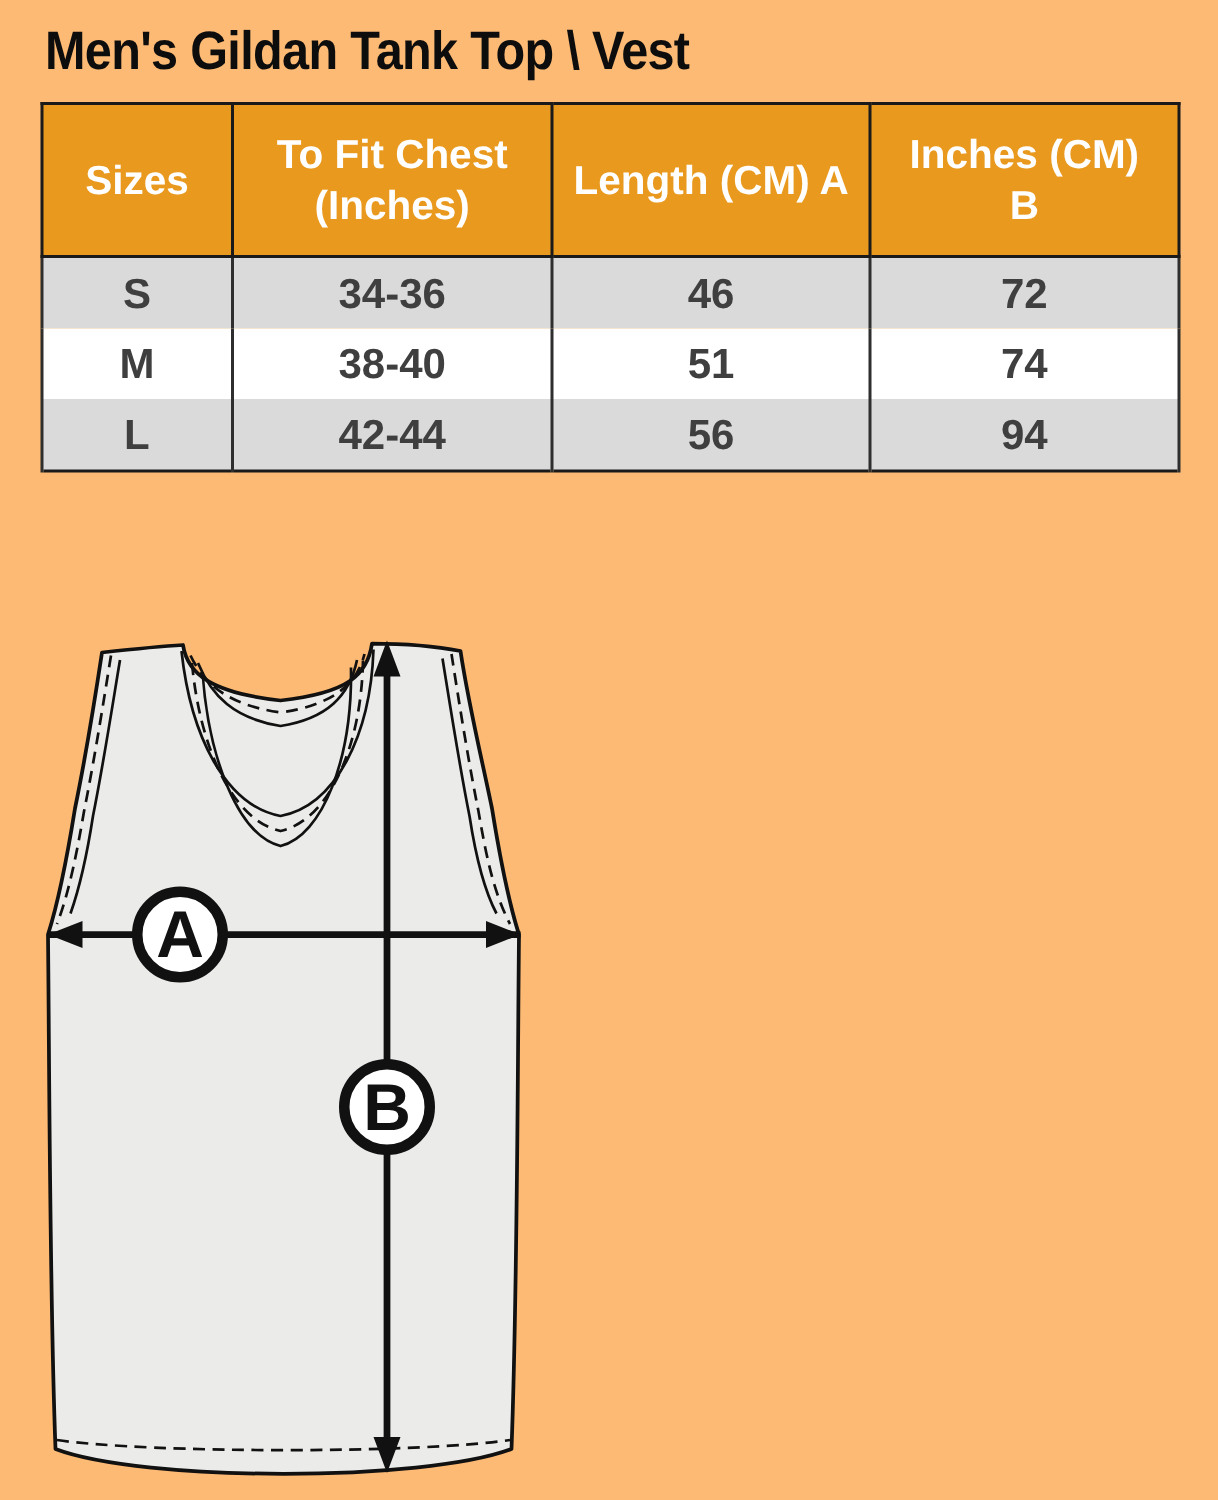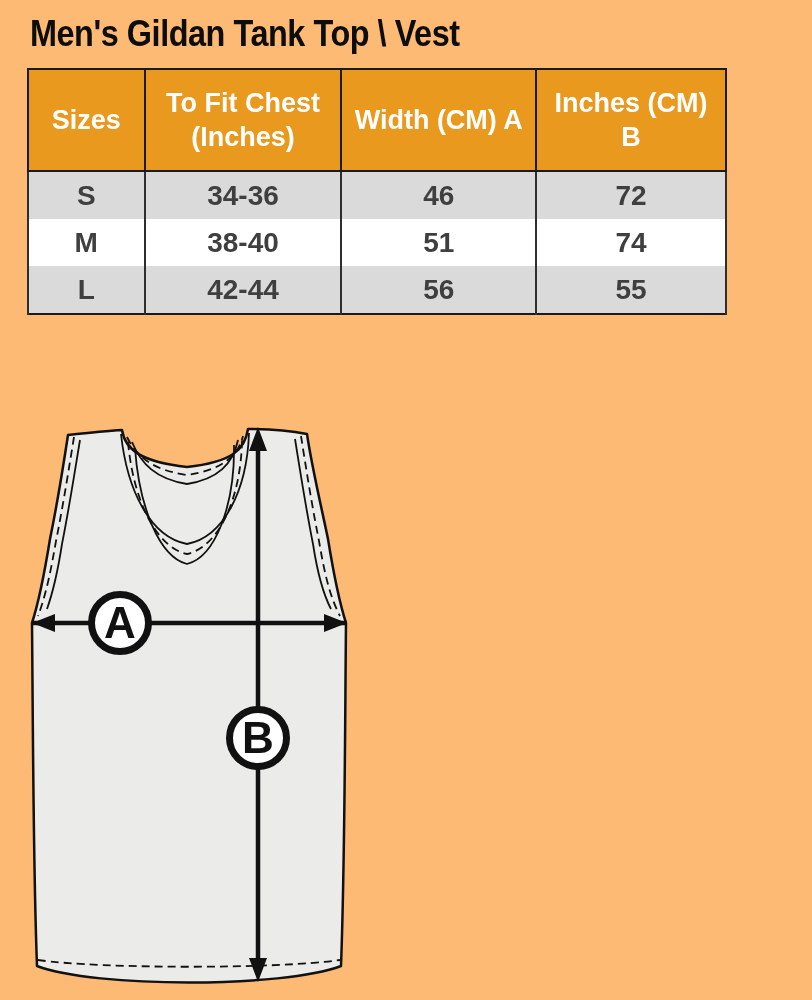--- a/index.html
+++ b/index.html
@@ -7,21 +7,21 @@
     position:relative; width:812px; height:1000px; background:#fdba74;
     font-family:"Liberation Sans", sans-serif; overflow:hidden;
   }
   .title {
     position:absolute; left:30px; top:13px; margin:0;
     font-size:36px; font-weight:bold; color:#0d0d0d;
     letter-spacing:-0.5px; white-space:nowrap;
     transform:scaleX(0.9); transform-origin:left top;
   }
   table.size-table {
-    position:absolute; left:27px; top:68px; width:700px;
+    position:absolute; left:27px; top:68px; width:760px;
     border-collapse:collapse; table-layout:fixed;
     border:2px solid #1a1a1a;
   }
   .size-table th {
     background:#E8991E; color:#ffffff; font-weight:bold; font-size:27px;
     height:100px; padding:0 2px; vertical-align:middle; text-align:center;
     border:2px solid #1a1a1a; line-height:34px;
   }
   .size-table td {
     font-size:28px; font-weight:bold; color:#3F3F3F; text-align:center;
@@ -60,21 +60,21 @@
       <tr>
         <th>
           <div>Sizes</div>
           <div></div>
         </th>
         <th>
           <div>To Fit Chest</div>
           <div>(Inches)</div>
         </th>
         <th>
-          <div>Width (CM) A</div>
+          <div>Length (CM) A</div>
           <div></div>
         </th>
         <th>
           <div>Inches  (CM)</div>
           <div>B</div>
         </th>
       </tr>
     </thead>
     <tbody>
       <tr>
@@ -86,21 +86,21 @@
       <tr>
         <td>M</td>
         <td>38-40</td>
         <td>51</td>
         <td>74</td>
       </tr>
       <tr>
         <td>L</td>
         <td>42-44</td>
         <td>56</td>
-        <td>55</td>
+        <td>94</td>
       </tr>
     </tbody>
   </table>
 
   <div class="diagram">
     <svg width="420" height="590" viewBox="0 0 420 590">
 
       <path d="M 68 25
            C 63 58, 57 95, 50 129
            C 45 160, 40 188, 32 213

